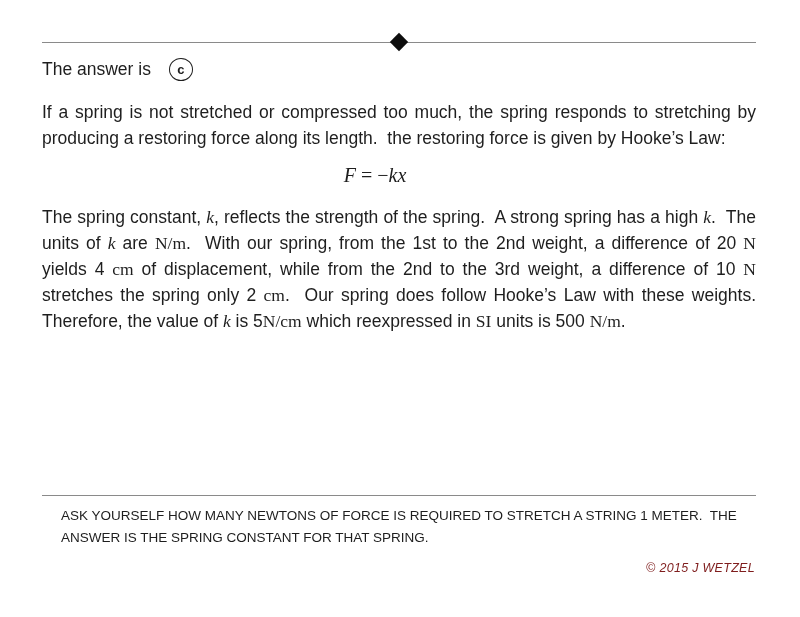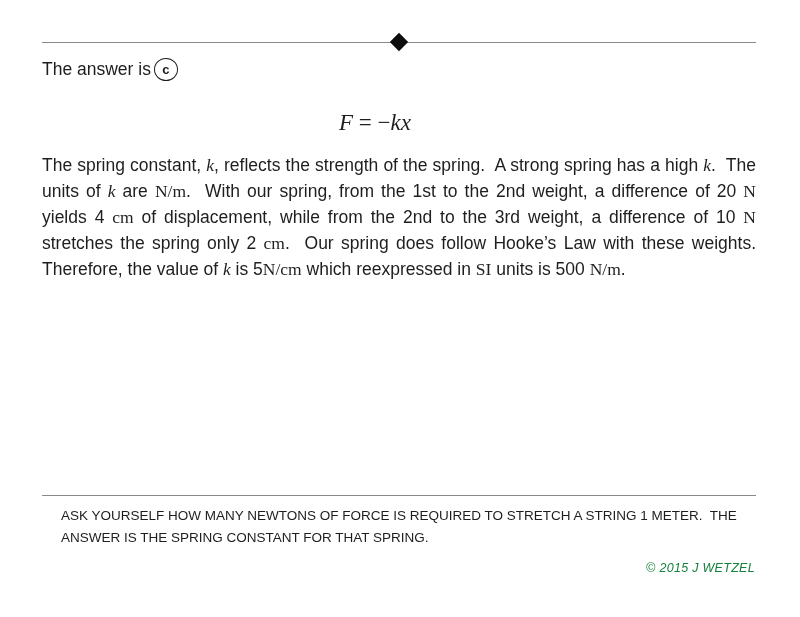--- a/index.html
+++ b/index.html
@@ -14,73 +14,74 @@
   .rule { position: absolute; left: 42px; right: 44px; height: 1px; background: #8a8a8a; }
   .top-rule { top: 42px; }
   .bottom-rule { top: 495px; }
   .diamond {
     position: absolute; left: 50%; top: 0;
     width: 13px; height: 13px; background: #0d0d0d;
     transform: translate(-50%, -50%) rotate(45deg);
   }
   .answer-row {
     position: absolute; left: 42px; top: 58px;
-    display: flex; align-items: center; gap: 3px;
+    display: flex; align-items: center; gap: 18px;
     font-size: 17.5px;
   }
   .answer-circle {
     width: 24px; height: 23px;
     border: 1.5px solid #1e1e1e; border-radius: 50%;
     display: inline-flex; align-items: center; justify-content: center;
     font-size: 13px; font-weight: 700; line-height: 1;
   }
   .main { position: absolute; left: 42px; width: 714px; top: 99px; }
   .para {
     font-size: 17.5px; line-height: 26px;
     text-align: justify; white-space: pre-wrap;
   }
   .formula {
     font-family: "Liberation Serif", serif;
-    font-size: 23px; line-height: 34px;
+    font-size: 20px; line-height: 34px;
     text-align: center;
     margin: 7px 48px 12px 0;
   }
   .seg-fi, .seg-ki { font-family: "Liberation Serif", serif; font-style: italic; }
   .seg-fr { font-family: "Liberation Serif", serif; }
   .seg-serif { font-family: Liberation Serif, serif; }
   .note {
     position: absolute; left: 42px; right: 44px; top: 505px;
     font-size: 13.5px; line-height: 21.5px;
     white-space: pre-wrap;
     color: #1e1e1e;
     margin-left: 19px;
   }
   .copyright {
     position: absolute; right: 45px; top: 561px;
     font-size: 12.5px; font-style: italic;
     letter-spacing: 0.3px;
-    color: #15803d;
+    color: #7f1d1d;
     text-align: center;
   }
 </style>
 </head>
 <body>
 
 <div class="rule top-rule">
   <div class="diamond"></div>
 </div>
 
 <div class="answer-row">
   <span>The answer is</span>
   <span class="answer-circle">
     <span>c</span>
   </span>
 </div>
 
 <div class="main">
+  <p class="para">If a spring is not stretched or compressed too much, the spring responds to stretching by producing a restoring force along its length.  the restoring force is given by Hooke’s Law:</p>
   <div class="formula"><span class="seg-fi">F </span><span class="seg-fr">= −</span><span class="seg-fi">kx</span></div>
   <p class="para"><span class="seg-sans">The spring constant, </span><span class="seg-ki">k</span><span class="seg-sans">, reflects the strength of the spring.  A strong spring has a high </span><span class="seg-ki">k</span><span class="seg-sans">.  The units of </span><span class="seg-ki">k</span><span class="seg-sans"> are </span><span class="seg-serif">N/m</span><span class="seg-sans">.  With our spring, from the 1st to the 2nd weight, a difference of 20 </span><span class="seg-serif">N</span><span class="seg-sans"> yields 4 </span><span class="seg-serif">cm</span><span class="seg-sans"> of displacement, while from the 2nd to the 3rd weight, a difference of 10 </span><span class="seg-serif">N</span><span class="seg-sans"> stretches the spring only 2 </span><span class="seg-serif">cm</span><span class="seg-sans">.  Our spring does follow Hooke’s Law with these weights.  Therefore, the value of </span><span class="seg-ki">k</span><span class="seg-sans"> is 5</span><span class="seg-serif">N/cm</span><span class="seg-sans"> which reexpressed in </span><span class="seg-serif">SI</span><span class="seg-sans"> units is 500 </span><span class="seg-serif">N/m</span><span class="seg-sans">.</span></p>
 </div>
 
 <div class="rule bottom-rule"></div>
 
 <p class="note">ASK YOURSELF HOW MANY NEWTONS OF FORCE IS REQUIRED TO STRETCH A STRING 1 METER.  THE ANSWER IS THE SPRING CONSTANT FOR THAT SPRING.</p>
 
 <div class="copyright">© 2015 J WETZEL</div>
 

